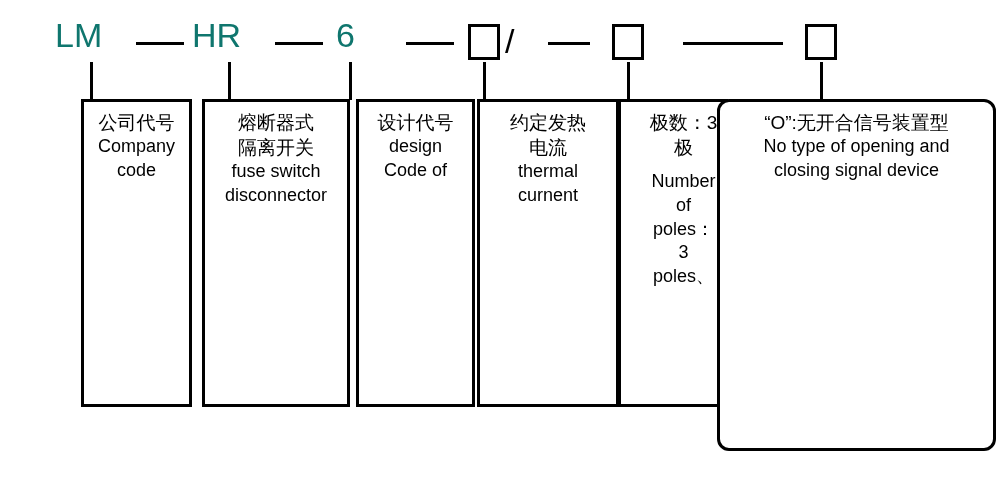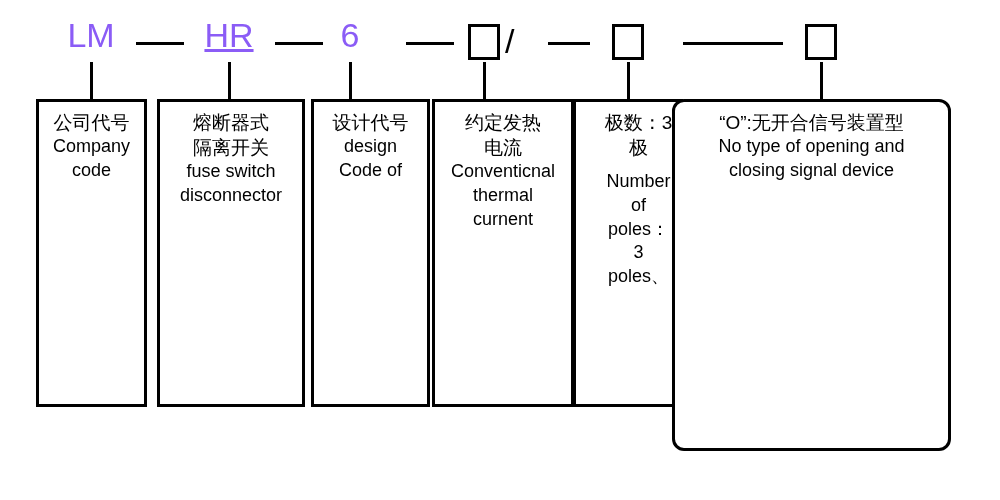--- a/index.html
+++ b/index.html
@@ -15,23 +15,23 @@
     font-family: "Liberation Sans", "DejaVu Sans", sans-serif;
     color: #000000;
     overflow: hidden;
   }
 
   
   .code-token {
     position: absolute;
     font-size: 34px;
     line-height: 1;
-    text-align: center;
+    text-align: left;
     white-space: nowrap;
-    color: #8b5cf6;
+    color: #0f766e;
   }
   .dash {
     position: absolute;
     height: 0;
     border-top: 3px solid #000;
   }
   .slash {
     position: absolute;
     font-size: 34px;
     line-height: 1;
@@ -52,20 +52,21 @@
   }
 
   
   .desc-box {
     position: absolute;
     box-sizing: border-box;
     border: 3px solid #000;
     background: #fff;
     text-align: center;
     padding: 8px 4px 0 4px;
+    margin-left: 45px;
   }
   .desc-line {
     display: block;
     line-height: 1.32;
     white-space: pre-wrap;
     word-break: break-word;
   }
   .cn {
     font-size: 19px;
   }
@@ -79,21 +80,21 @@
 </style>
 </head>
 <body>
 
 <div id="page">
 
   <div class="code-token" style="left:55px; top:18px; width:72px;">LM</div>
 
   <div class="dash" style="left:136px; top:42px; width:48px;"></div>
 
-  <div class="code-token" style="left:192px; top:18px; width:74px;text-decoration:underline;">HR</div>
+  <div class="code-token" style="left:192px; top:18px; width:74px;">HR</div>
 
   <div class="dash" style="left:275px; top:42px; width:48px;"></div>
 
   <div class="code-token" style="left:336px; top:18px; width:28px;">6</div>
 
   <div class="dash" style="left:406px; top:42px; width:48px;"></div>
 
   <div class="placeholder-box" style="left:468px; top:24px; width:32px; height:36px;"></div>
 
   <div class="slash" style="left:505px; top:24px;">/</div>
@@ -128,21 +129,20 @@
 
   <div class="desc-box" style="left:311px; top:99px; width:119px; height:308px;">
     <span class="desc-line cn">设计代号</span>
     <span class="desc-line en">design</span>
     <span class="desc-line en">Code of</span>
   </div>
 
   <div class="desc-box" style="left:432px; top:99px; width:142px; height:308px;">
     <span class="desc-line cn">约定发热</span>
     <span class="desc-line cn">电流</span>
-    <span class="desc-line en">Conventicnal</span>
     <span class="desc-line en">thermal</span>
     <span class="desc-line en">curnent</span>
   </div>
 
   <div class="desc-box" style="left:573px; top:99px; width:110px; height:308px;padding-left:25px;">
     <span class="desc-line cn">极数：3极</span>
     <span class="gap"></span>
     <span class="desc-line en">Number of</span>
     <span class="desc-line en">poles：</span>
     <span class="desc-line en">3 poles、</span>

